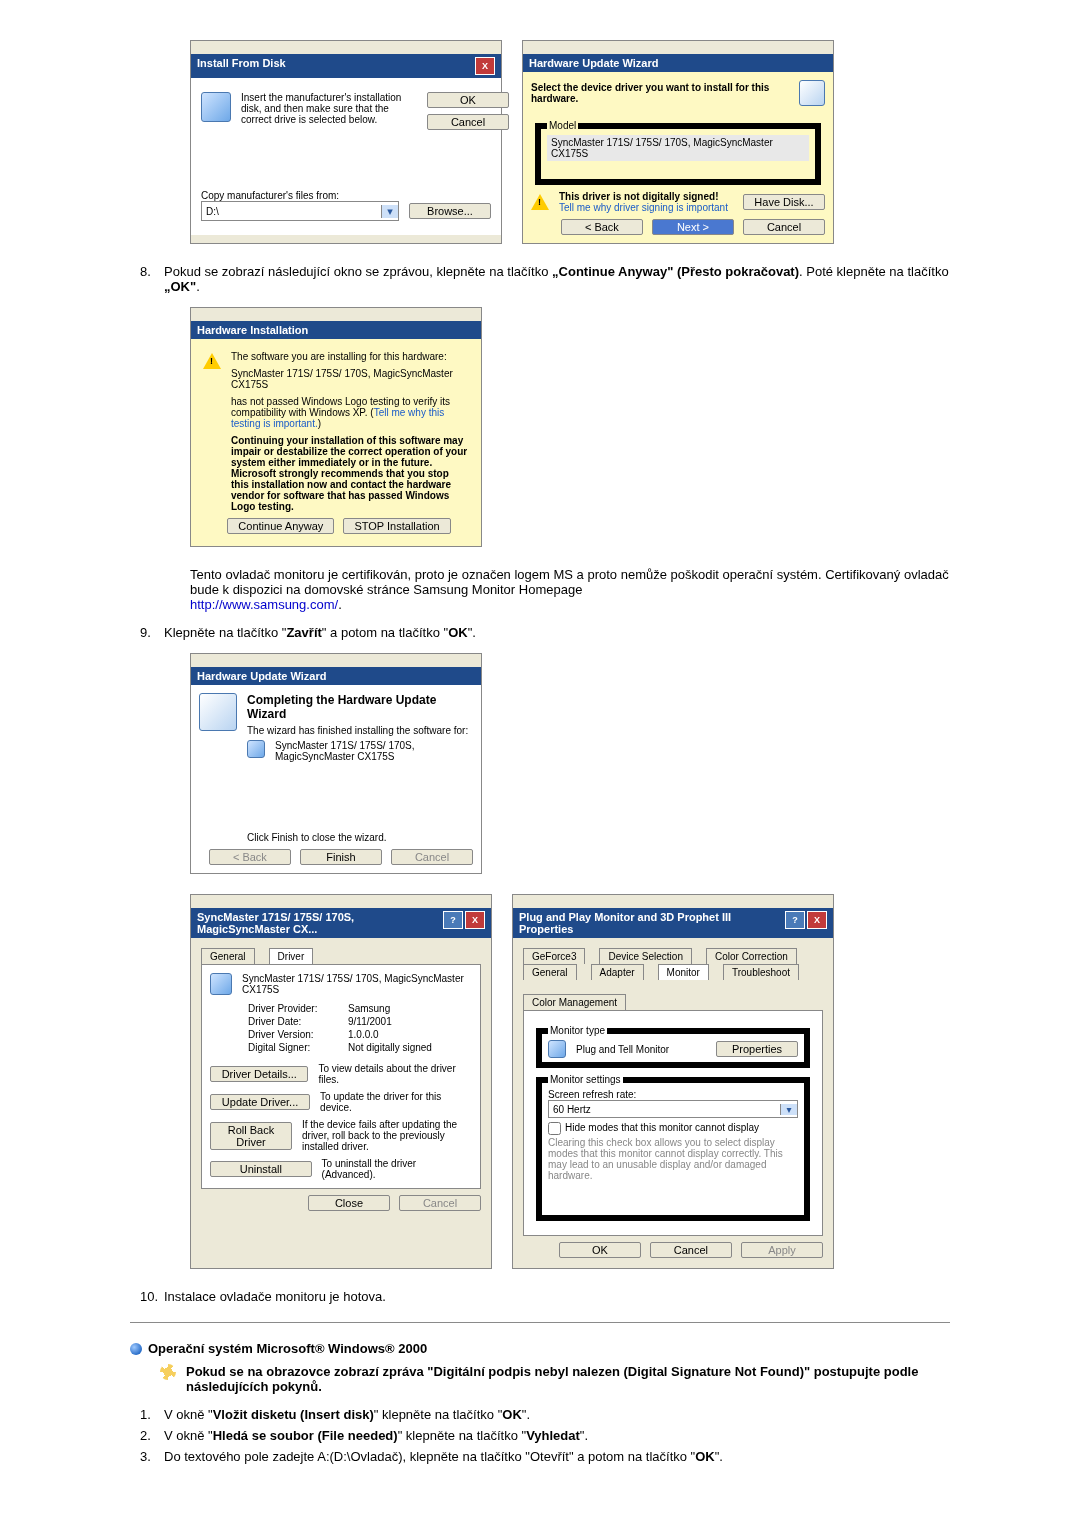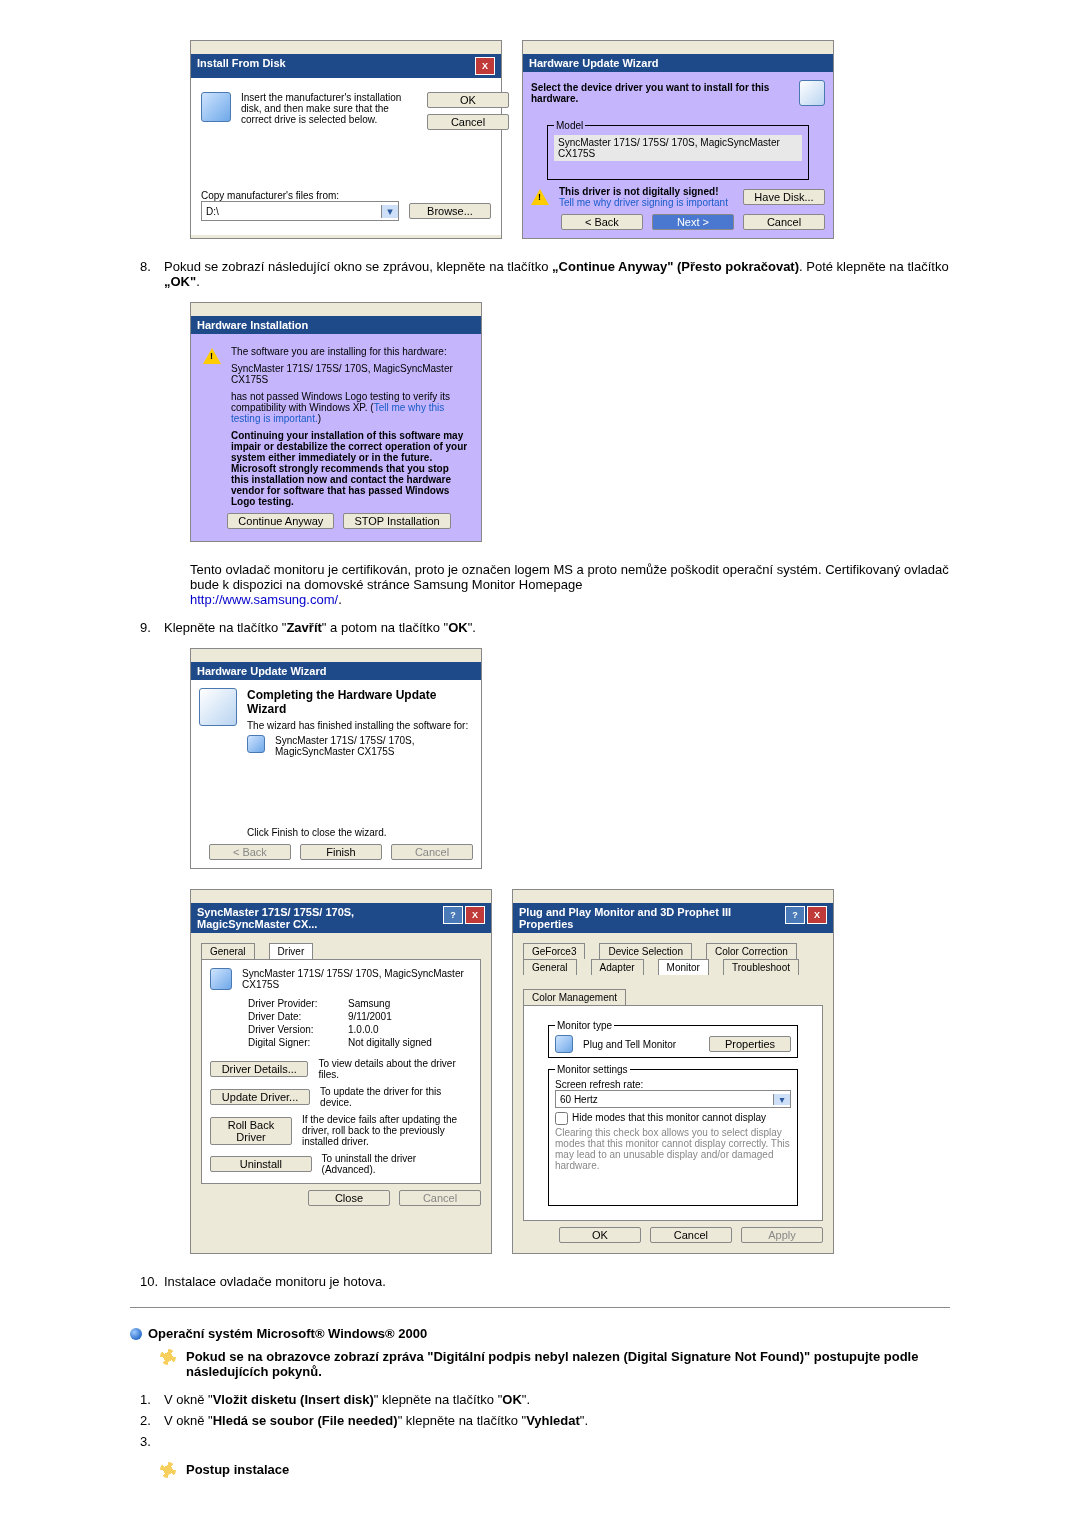--- a/index.html
+++ b/index.html
@@ -31,21 +31,21 @@
     color: #fff;
     padding: 3px 6px;
     font-weight: bold;
     font-size: 11px;
     display: flex;
     justify-content: space-between;
     margin-top: 13px;
   }
   .dialog-body {
     padding: 10px;
-    background: #c4b5fd;
+    background: #fef9c3;
   }
   .dialog-body-grey {
     padding: 10px;
     background: #ece9d8;
   }
   .btn {
     background: #ece9d8;
     border: 1px solid #888;
     padding: 1px 10px;
     font-family: Tahoma, sans-serif;
@@ -154,23 +154,23 @@
     background: linear-gradient(135deg,#cfe4ff,#6ea8e8);
     border: 1px solid #4a78b0;
     border-radius: 3px;
     flex-shrink: 0;
   }
   .wizard-icon {
     width: 36px; height: 36px;
     background: linear-gradient(135deg,#fff,#b9d4f1);
   }
   fieldset {
-    border: 1px solid #000000;
+    border: 6px solid #000000;
     padding: 4px 6px;
-    margin: 6px 16px;
+    margin: 6px 4px;
     font-size: 10px;
   }
   .tabs {
     display: flex;
     gap: 14px;
     font-size: 10px;
   }
   .tab {
     border: 1px solid #888;
     border-bottom: none;
@@ -475,21 +475,18 @@
     <li>
       <span class="num">1.</span>
       <span><span>V okně "</span><b>Vložit disketu (Insert disk)</b><span>" klepněte na tlačítko "</span><b>OK</b><span>".</span></span>
     </li>
     <li>
       <span class="num">2.</span>
       <span><span>V okně "</span><b>Hledá se soubor (File needed)</b><span>" klepněte na tlačítko "</span><b>Vyhledat</b><span>".</span></span>
     </li>
     <li>
       <span class="num">3.</span>
+      <span><span>Do textového pole zadejte A:(D:\Ovladač), klepněte na tlačítko "Otevřít" a potom na tlačítko "</span><b>OK</b><span>".</span></span>
     </li>
   </ol>
 
-  <div class="row-flex section-indent" style="margin-top:8px;">
-    <span class="gear-icon"></span>
-    <b>Postup instalace</b>
-  </div>
 
 </div>
 
 </body></html>

